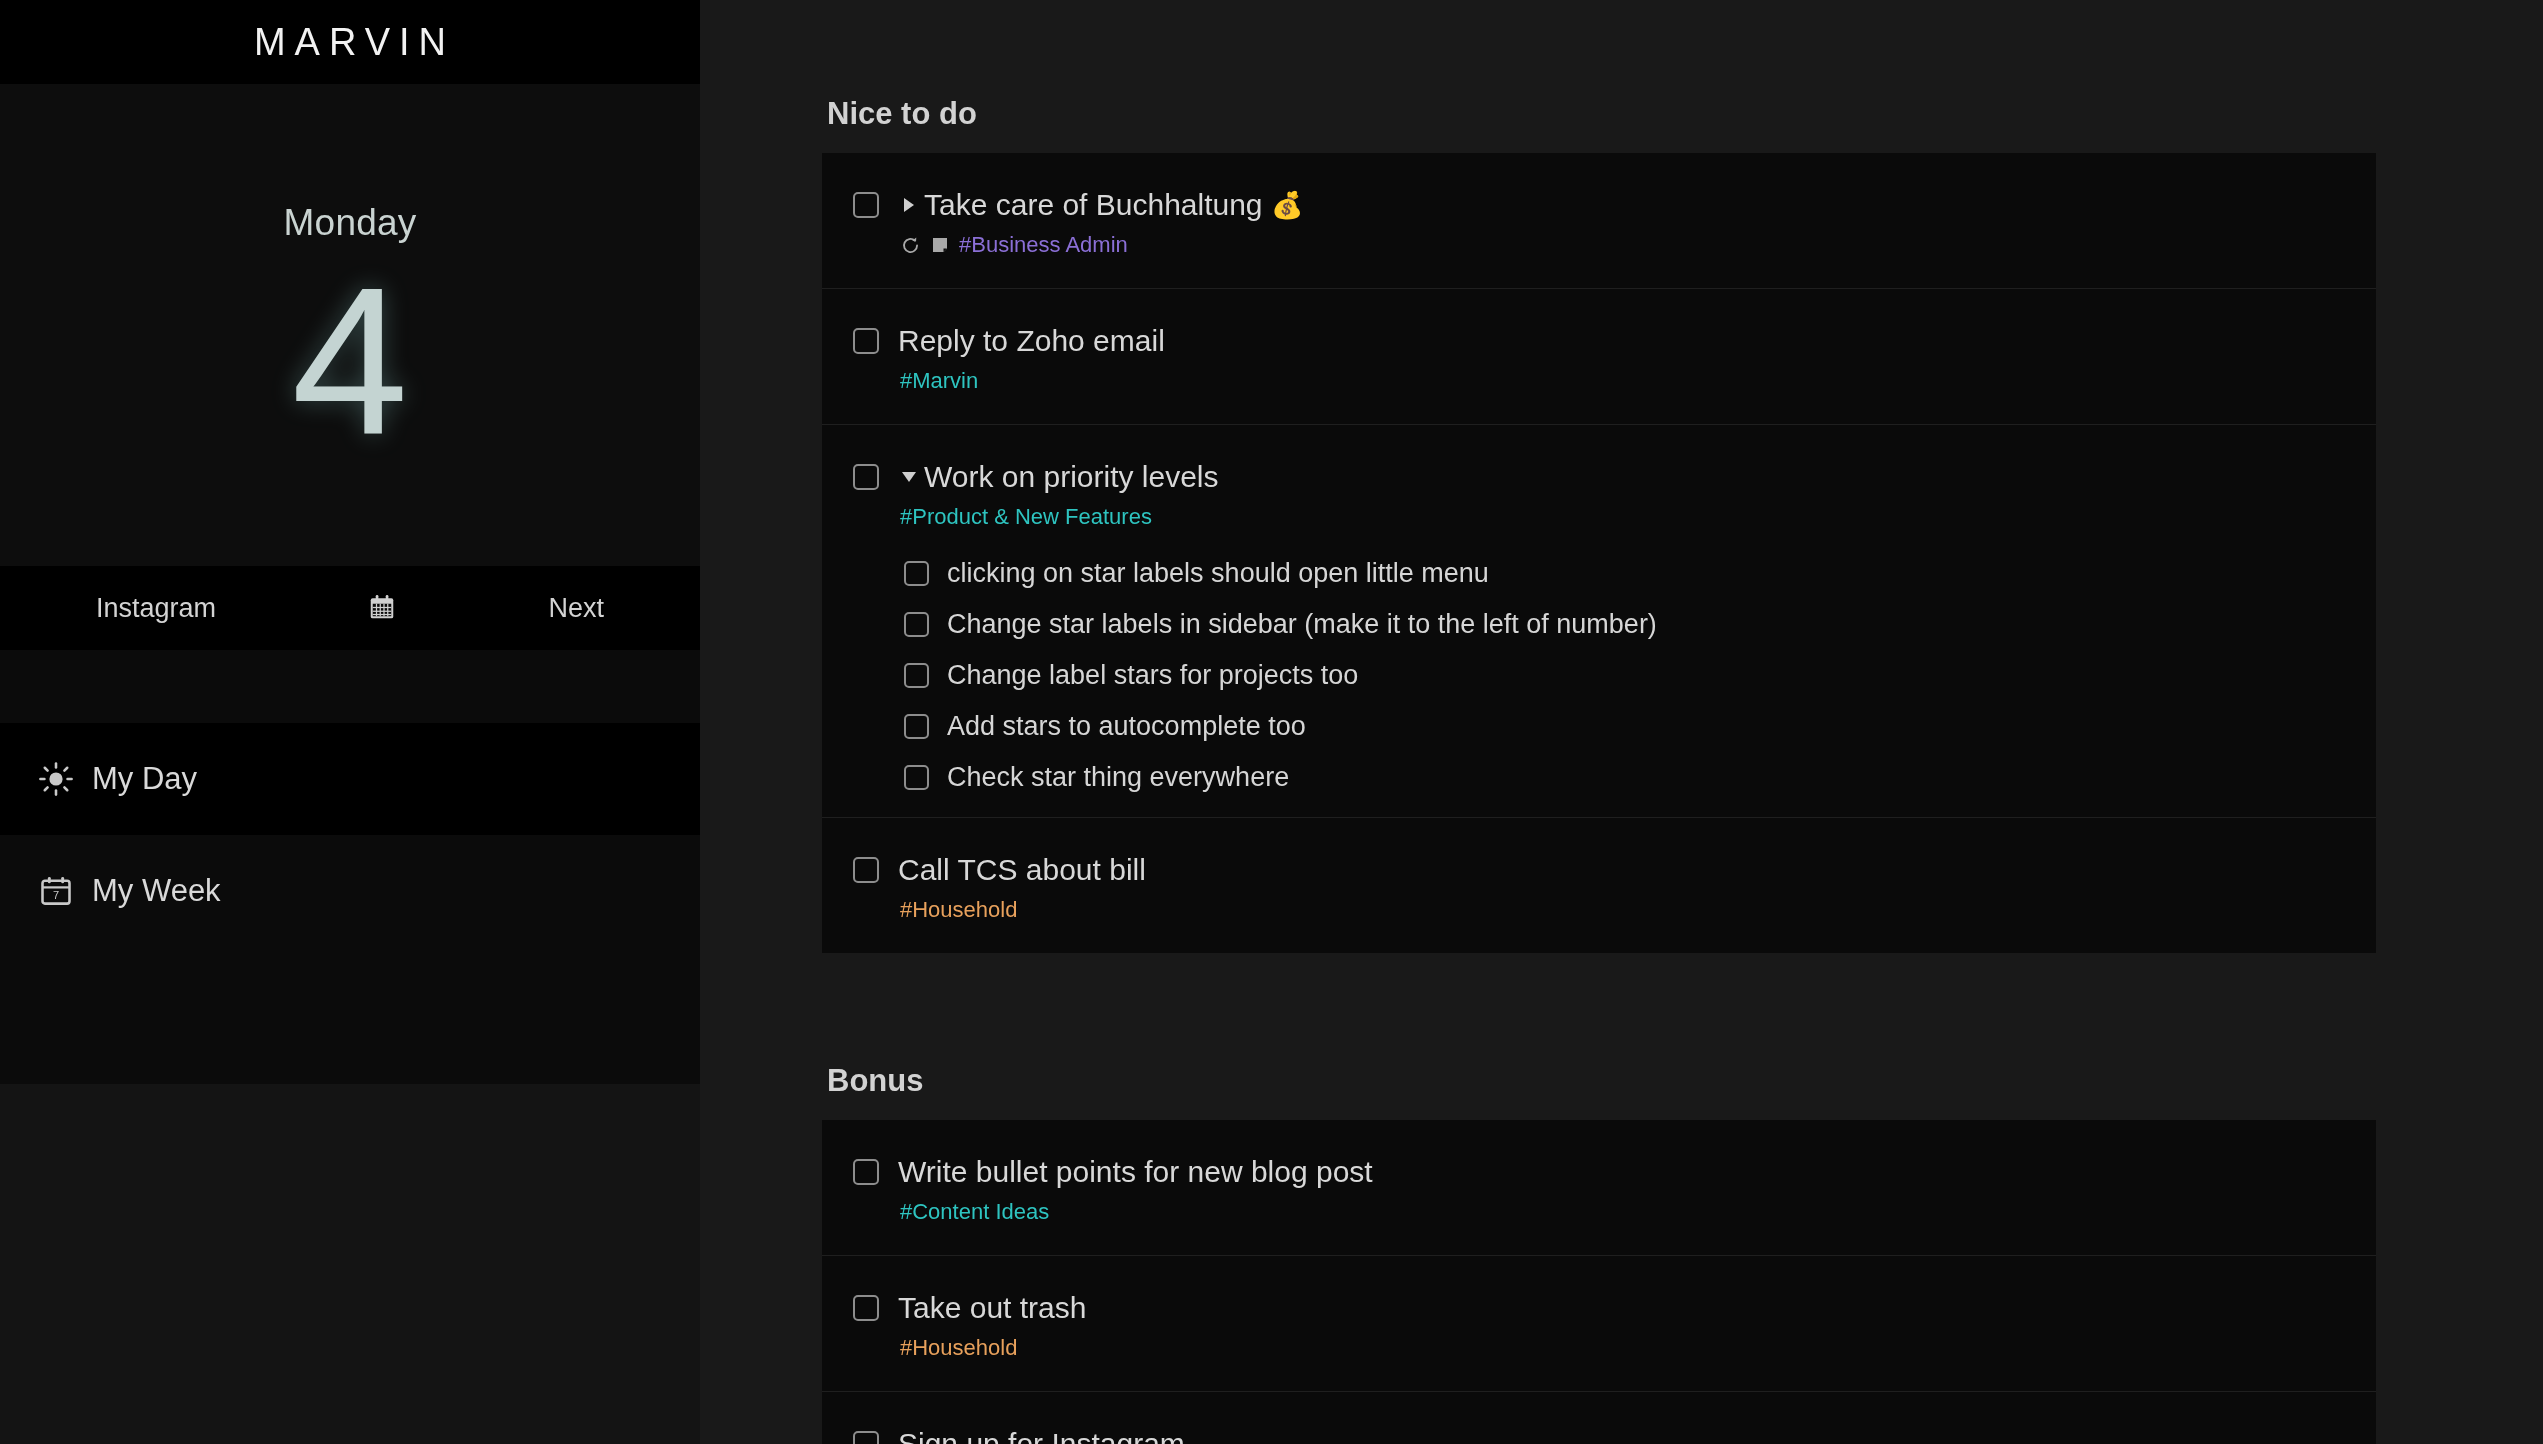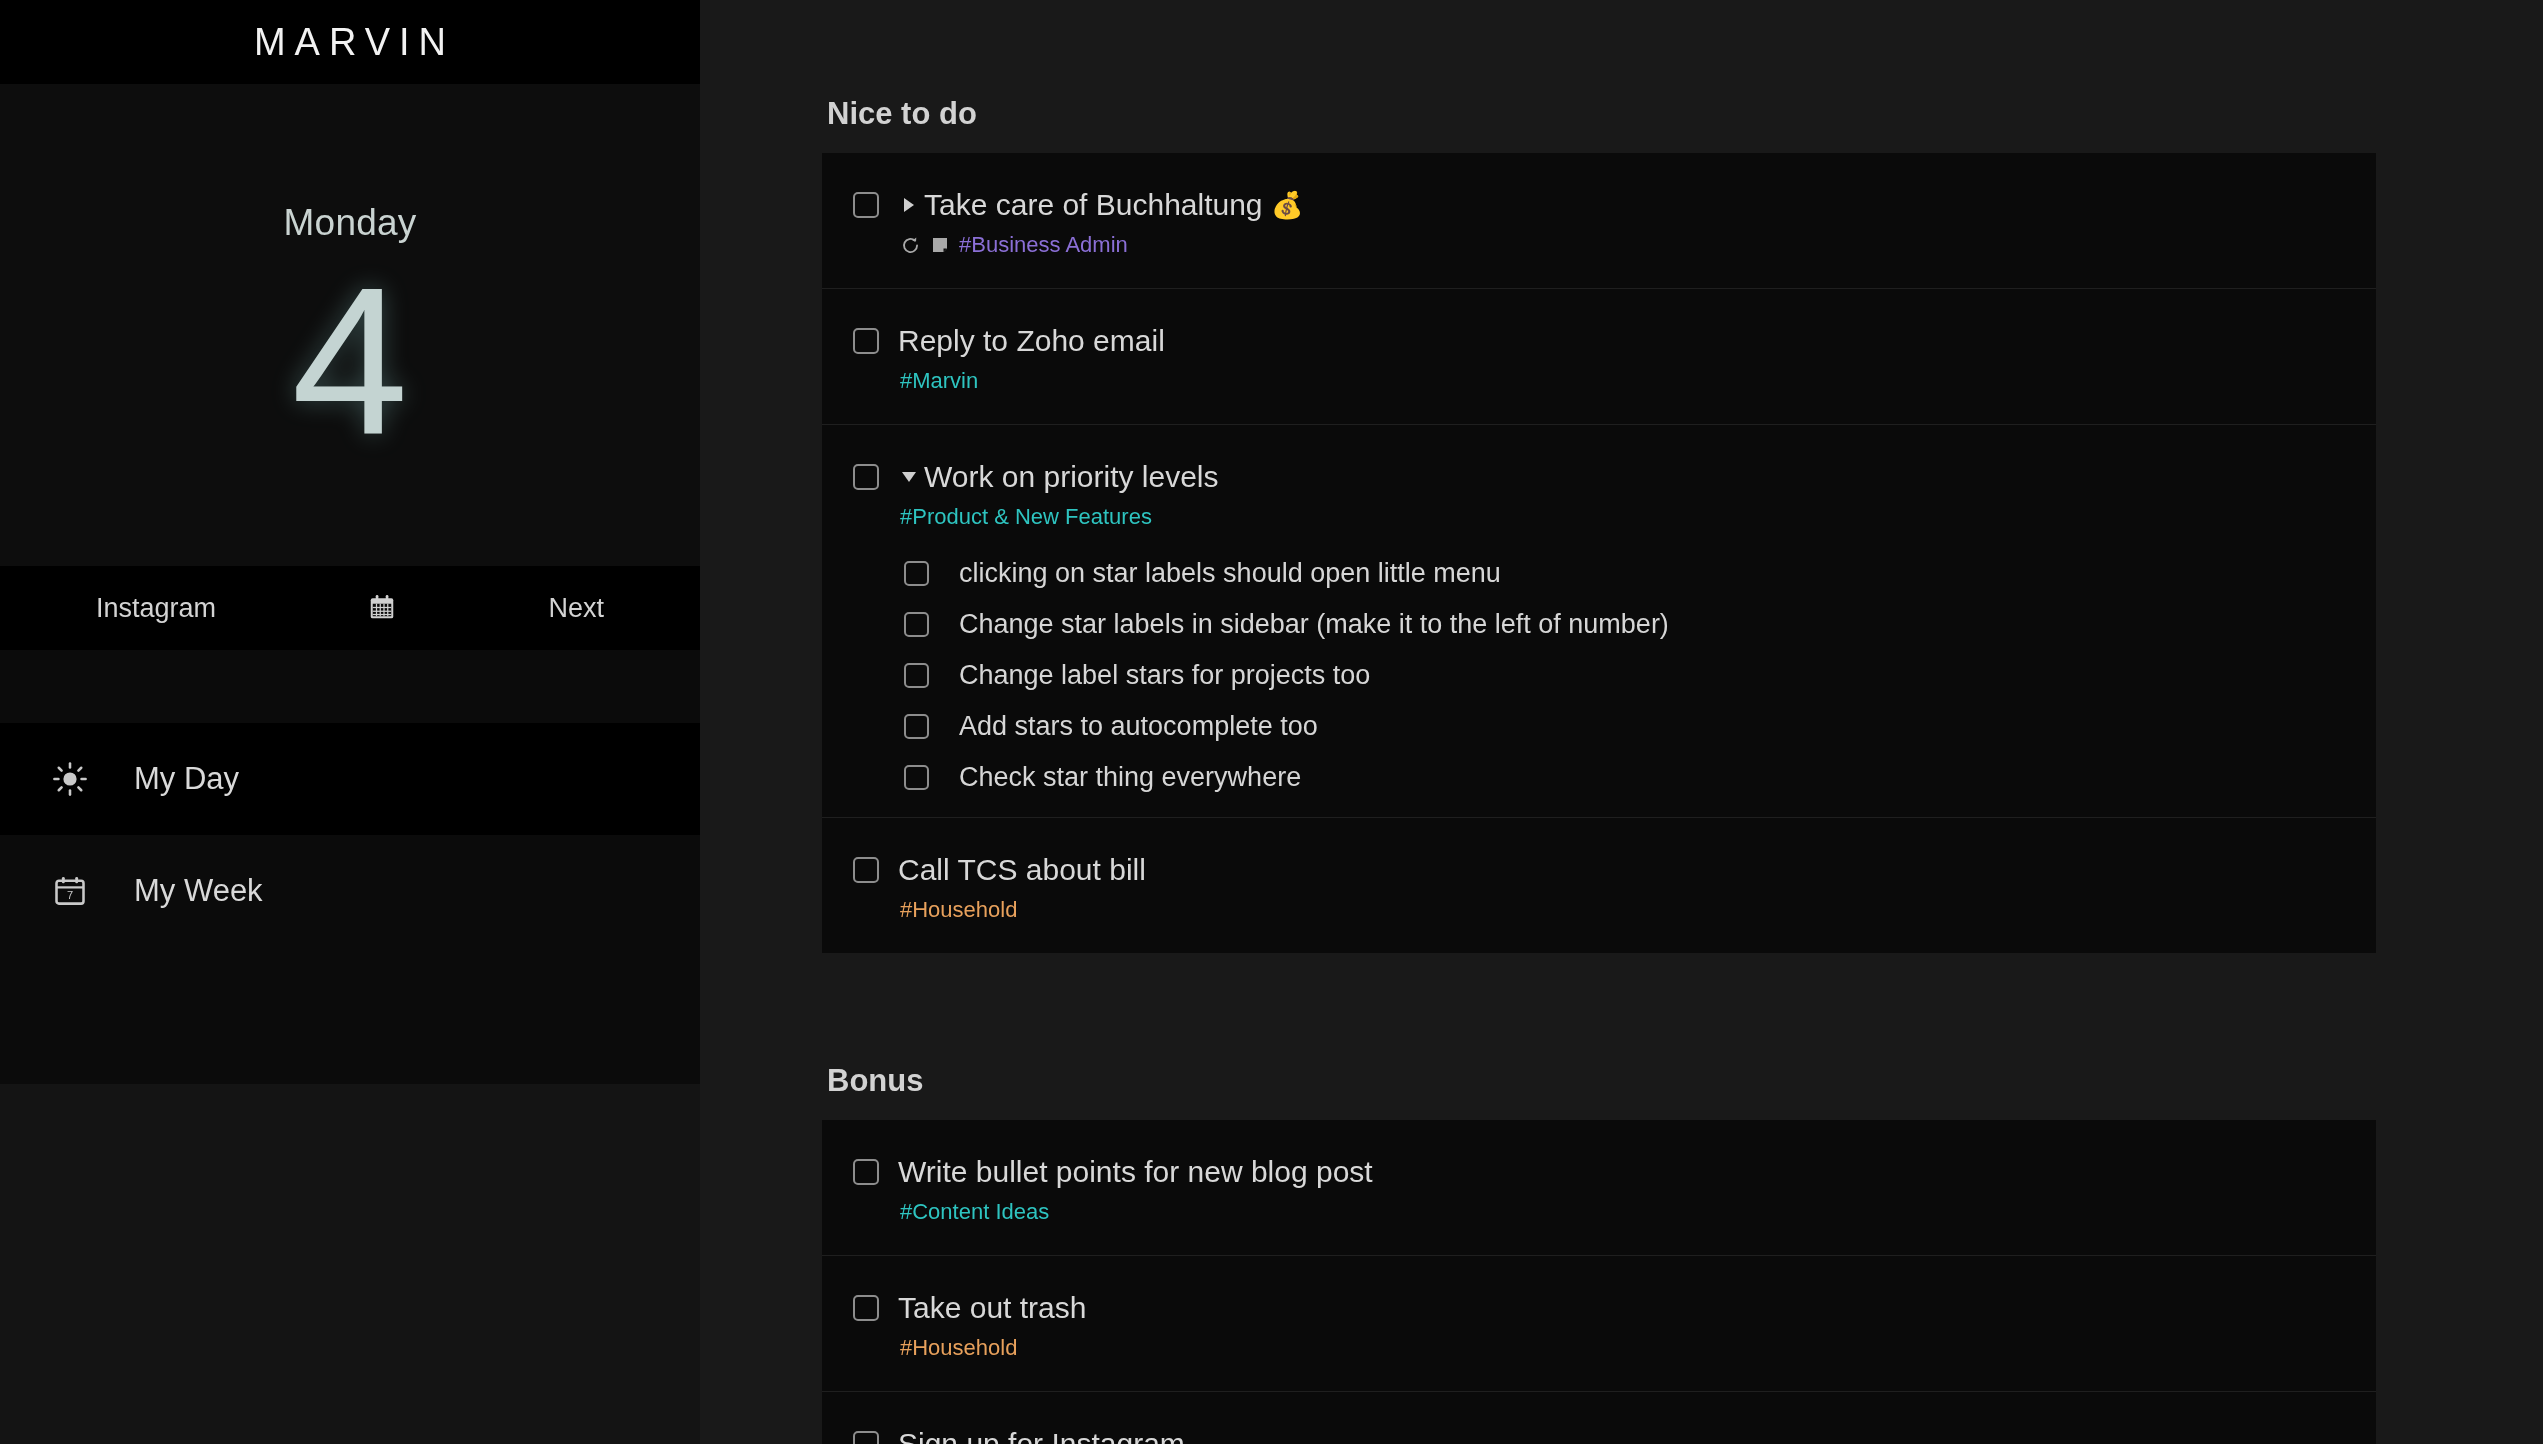--- a/index.html
+++ b/index.html
@@ -99,22 +99,22 @@
 
   .spacer-strip {
     flex: 0 0 73px;
     background: #0b0b0b;
   }
 
   .nav-item {
     height: 112px;
     display: flex;
     align-items: center;
-    padding-left: 50px;
-    gap: 44px;
+    padding-left: 36px;
+    gap: 16px;
     cursor: pointer;
     text-align: right;
   }
   .nav-item.active { background: #000000; }
   .nav-item:not(.active) { background: #0b0b0b; }
   .nav-item .nav-label {
     color: #d9d9d9;
     font-size: 31px;
     font-weight: 400;
   }
@@ -230,21 +230,20 @@
     font-weight: 400;
     cursor: pointer;
     text-align: right;
   }
 
   .subtasks { margin-top: 18px; padding-left: 6px; }
   .subtask {
     display: flex;
     align-items: flex-start;
     padding: 9px 0 10px 0;
-    gap: 12px;
   }
   .subtask-title {
     color: #d6d6d6;
     font-size: 27px;
     font-weight: 400;
     margin-left: 18px;
     line-height: 32px;
   }
 </style>
 </head>

